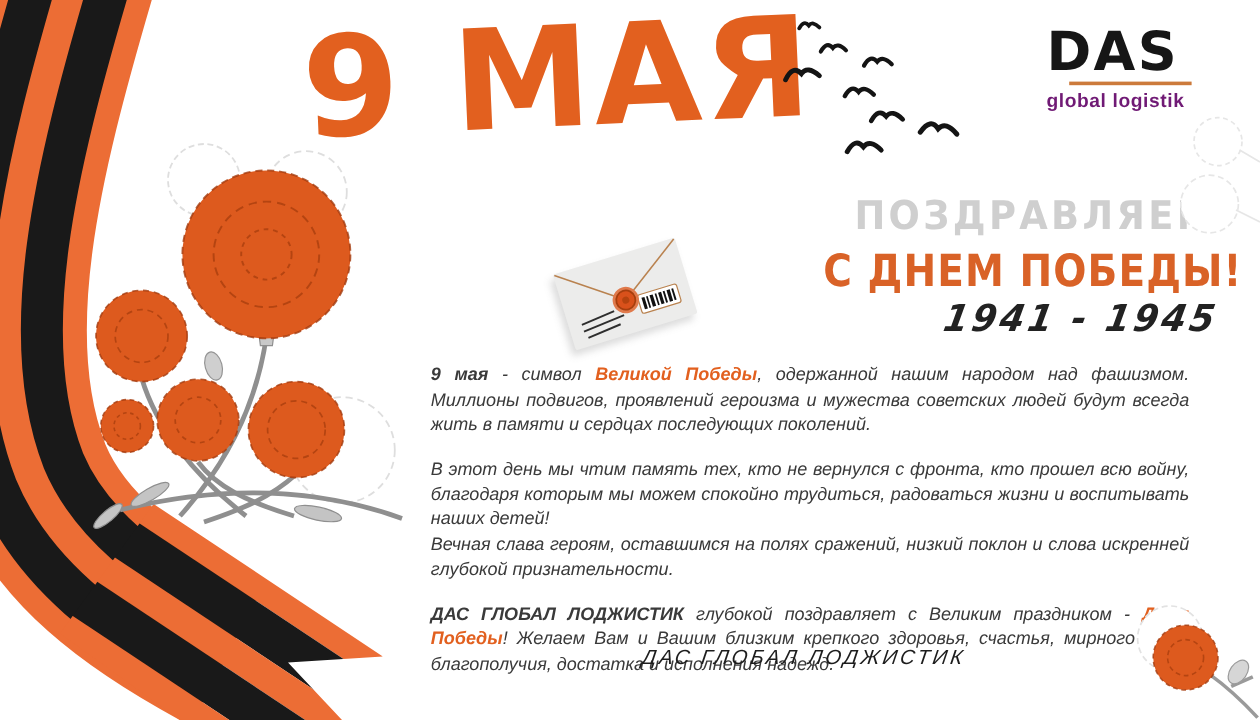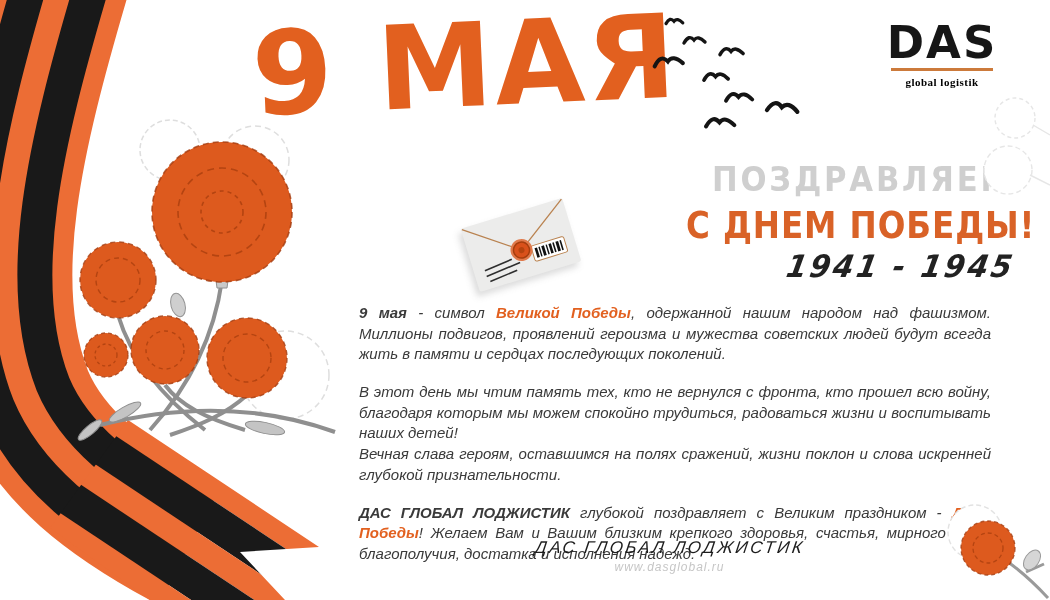--- a/index.html
+++ b/index.html
@@ -9,24 +9,24 @@
   }
   .abs{position:absolute;}
   
   .title{
     left:252px;top:2px;width:420px;
     font-family:"DejaVu Sans",sans-serif;font-weight:bold;
     font-size:116px;line-height:1.1;color:#E2601F;letter-spacing:2px;
     transform:rotate(-2.5deg);white-space:nowrap;
   }
   
-  .logo{left:872px;top:20px;width:140px;text-align:center;}
+  .logo{left:872px;top:20px;width:140px;text-align:left;}
   .logo-name{font-family:"DejaVu Sans",sans-serif;font-weight:bold;font-size:45px;line-height:1;color:#161616;letter-spacing:2px;}
   .logo-rule{width:102px;height:3px;background:#CC7A3B;margin:3px auto 5px auto;}
-  .logo-sub{font-size:11px;font-weight:bold;color:#000000;letter-spacing:.5px;font-family:Liberation Serif, serif;}
+  .logo-sub{font-size:16px;font-weight:bold;color:#701a75;letter-spacing:.5px;}
   
   .congrats{
     left:712px;top:160px;white-space:nowrap;
     font-family:"DejaVu Sans",sans-serif;font-weight:bold;font-size:33px;
     color:#CFCFCF;letter-spacing:3px;transform:scaleX(.93);transform-origin:left top;
   }
   .victory{
     left:686px;top:204px;white-space:nowrap;
     font-family:"DejaVu Sans",sans-serif;font-weight:bold;font-size:37px;
     color:#D96227;letter-spacing:1px;transform:scaleX(.88);transform-origin:left top;
@@ -189,27 +189,26 @@
       <g>
         <circle cx="52" cy="38" r="11" fill="#E07A4C"></circle>
         <circle cx="52" cy="38" r="8" fill="#D9511B" stroke="#A63E0E" stroke-width="1.5"></circle>
         <circle cx="52" cy="38" r="3" fill="#B5430F"></circle>
       </g>
     </svg>
   </div>
 
   <div class="abs bodytext">
     <p><span class="b">9 мая</span><span> - символ </span><span class="acc">Великой Победы</span><span>, одержанной нашим народом над фашизмом. Миллионы подвигов, проявлений героизма и мужества советских людей будут всегда жить в памяти и сердцах последующих поколений.</span></p>
-    <p><span>В этот день мы чтим память тех, кто не вернулся с фронта, кто прошел всю войну, благодаря которым мы можем спокойно трудиться, радоваться жизни и воспитывать наших детей!</span><br><span>Вечная слава героям, оставшимся на полях сражений, жизни поклон и слова искренней глубокой признательности.</span></p>
+    <p><span>В этот день мы чтим память тех, кто не вернулся с фронта, кто прошел всю войну, благодаря которым мы можем спокойно трудиться, радоваться жизни и воспитывать наших детей!</span><br><span>Вечная слава героям, оставшимся на полях сражений, низкий поклон и слова искренней глубокой признательности.</span></p>
     <p><span class="b">ДАС ГЛОБАЛ ЛОДЖИСТИК</span><span> глубокой поздравляет с Великим праздником - </span><span class="acc">Днем Победы</span><span>! Желаем Вам и Вашим близким крепкого здоровья, счастья, мирного неба, благополучия, достатка и исполнения надежд.</span></p>
   </div>
 
   <div class="abs footer">
     <div class="company">ДАС ГЛОБАЛ ЛОДЖИСТИК</div>
-    <div class="website">www.dasglobal.ru</div>
   </div>
 
   <svg class="abs" style="left:975px;top:85px" width="75" height="130" viewBox="0 0 75 130" aria-hidden="true">
     <g fill="#ffffff" stroke="#E6E6E6" stroke-width="1.4">
       <circle cx="40" cy="33" r="20" stroke-dasharray="4 3"></circle>
       <circle cx="33" cy="85" r="24" stroke-dasharray="5 3"></circle>
       <path d="M58,40 L75,50 M55,90 L75,100" fill="none"></path>
     </g>
   </svg>
 

